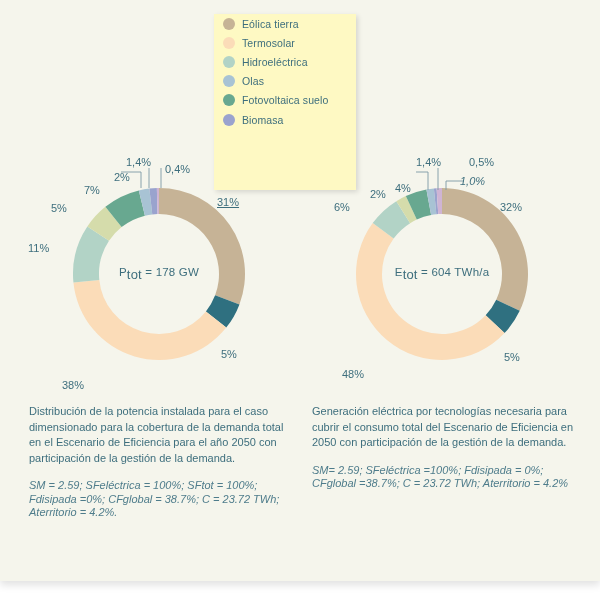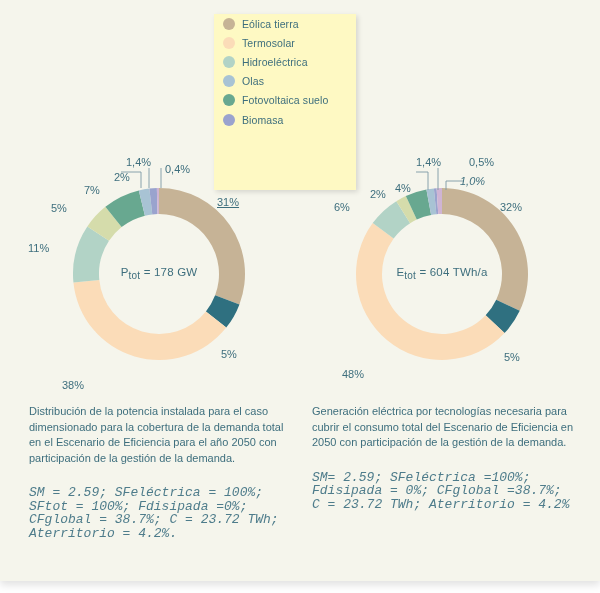--- a/index.html
+++ b/index.html
@@ -77,21 +77,21 @@
     align-items: center;
     justify-content: center;
     pointer-events: none;
   }
   .center-text {
     font-size: 11.5px;
     color: #3d6e7d;
     letter-spacing: 0.2px;
   }
   .center-text sub {
-    font-size: 10px;
+    font-size: 13px;
   }
 
   .slice-label {
     position: absolute;
     font-size: 11px;
     color: #3d6e7d;
     white-space: nowrap;
   }
 
   
@@ -99,26 +99,25 @@
     position: absolute;
     top: 404px;
     font-size: 11px;
     line-height: 15.6px;
     color: #3d6e7d;
   }
   #caption-left  { left: 29px;  width: 258px; }
   #caption-right { left: 312px; width: 262px; }
 
   .caption-note {
-    margin-top: 20px;
+    margin-top: 13px;
     font-style: italic;
-    font-size: 13px;
+    font-size: 11px;
     line-height: 13.4px;
     color: #4e7c8b;
-    font-family: Liberation Mono, monospace;
   }
 </style>
 </head>
 <body>
 
 <div id="page">
 
   <div id="legend">
     <div class="legend-row">
       <span class="legend-swatch" style="background:#c6b396"></span>

